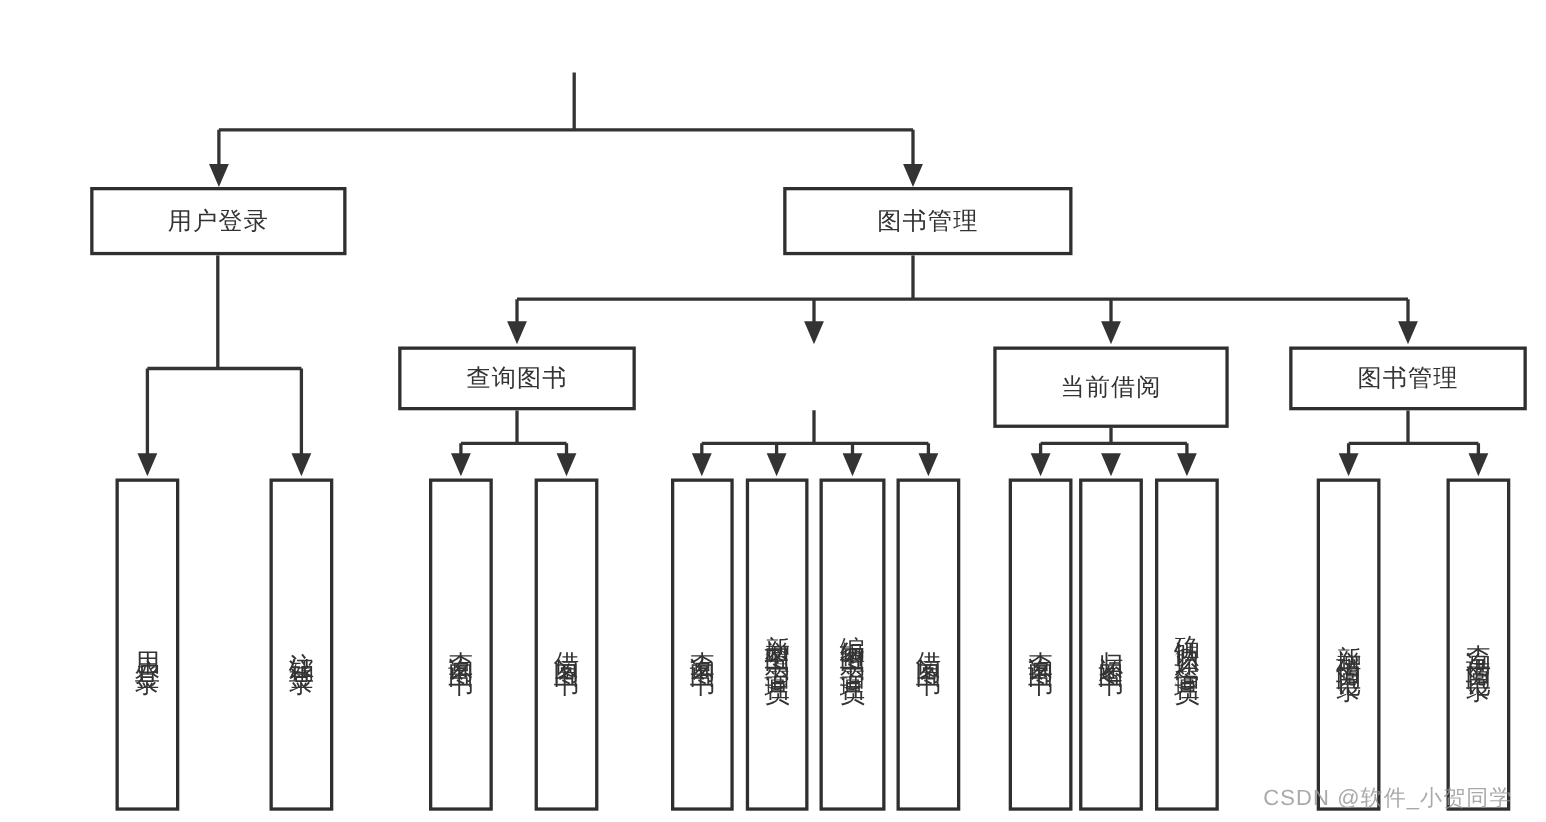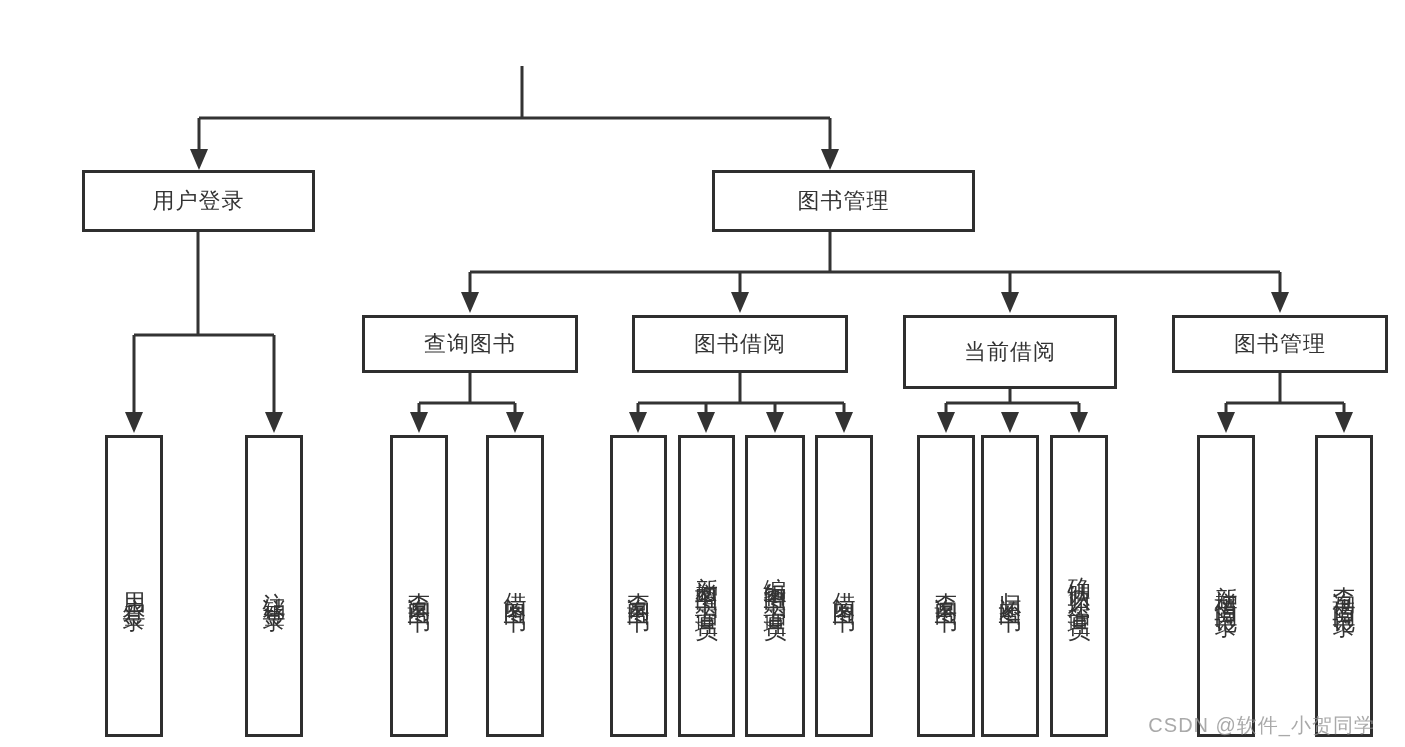--- a/index.html
+++ b/index.html
@@ -81,23 +81,20 @@
   <div class="node" style="left:82px;top:170px;width:233px;height:62px;">
     <span>用户登录</span>
   </div>
   <div class="node" style="left:712px;top:170px;width:263px;height:62px;">
     <span>图书管理</span>
   </div>
 
   <div class="node" style="left:362px;top:315px;width:216px;height:58px;">
     <span>查询图书</span>
   </div>
-  <div class="node" style="left:632px;top:315px;width:216px;height:58px;">
-    <span>图书借阅</span>
-  </div>
   <div class="node" style="left:903px;top:315px;width:214px;height:74px;">
     <span>当前借阅</span>
   </div>
   <div class="node" style="left:1172px;top:315px;width:216px;height:58px;">
     <span>图书管理</span>
   </div>
 
   <div class="node-v" style="left:105px;top:435px;width:58px;height:302px;">
     <span class="vtext">用户登录</span>
   </div>

